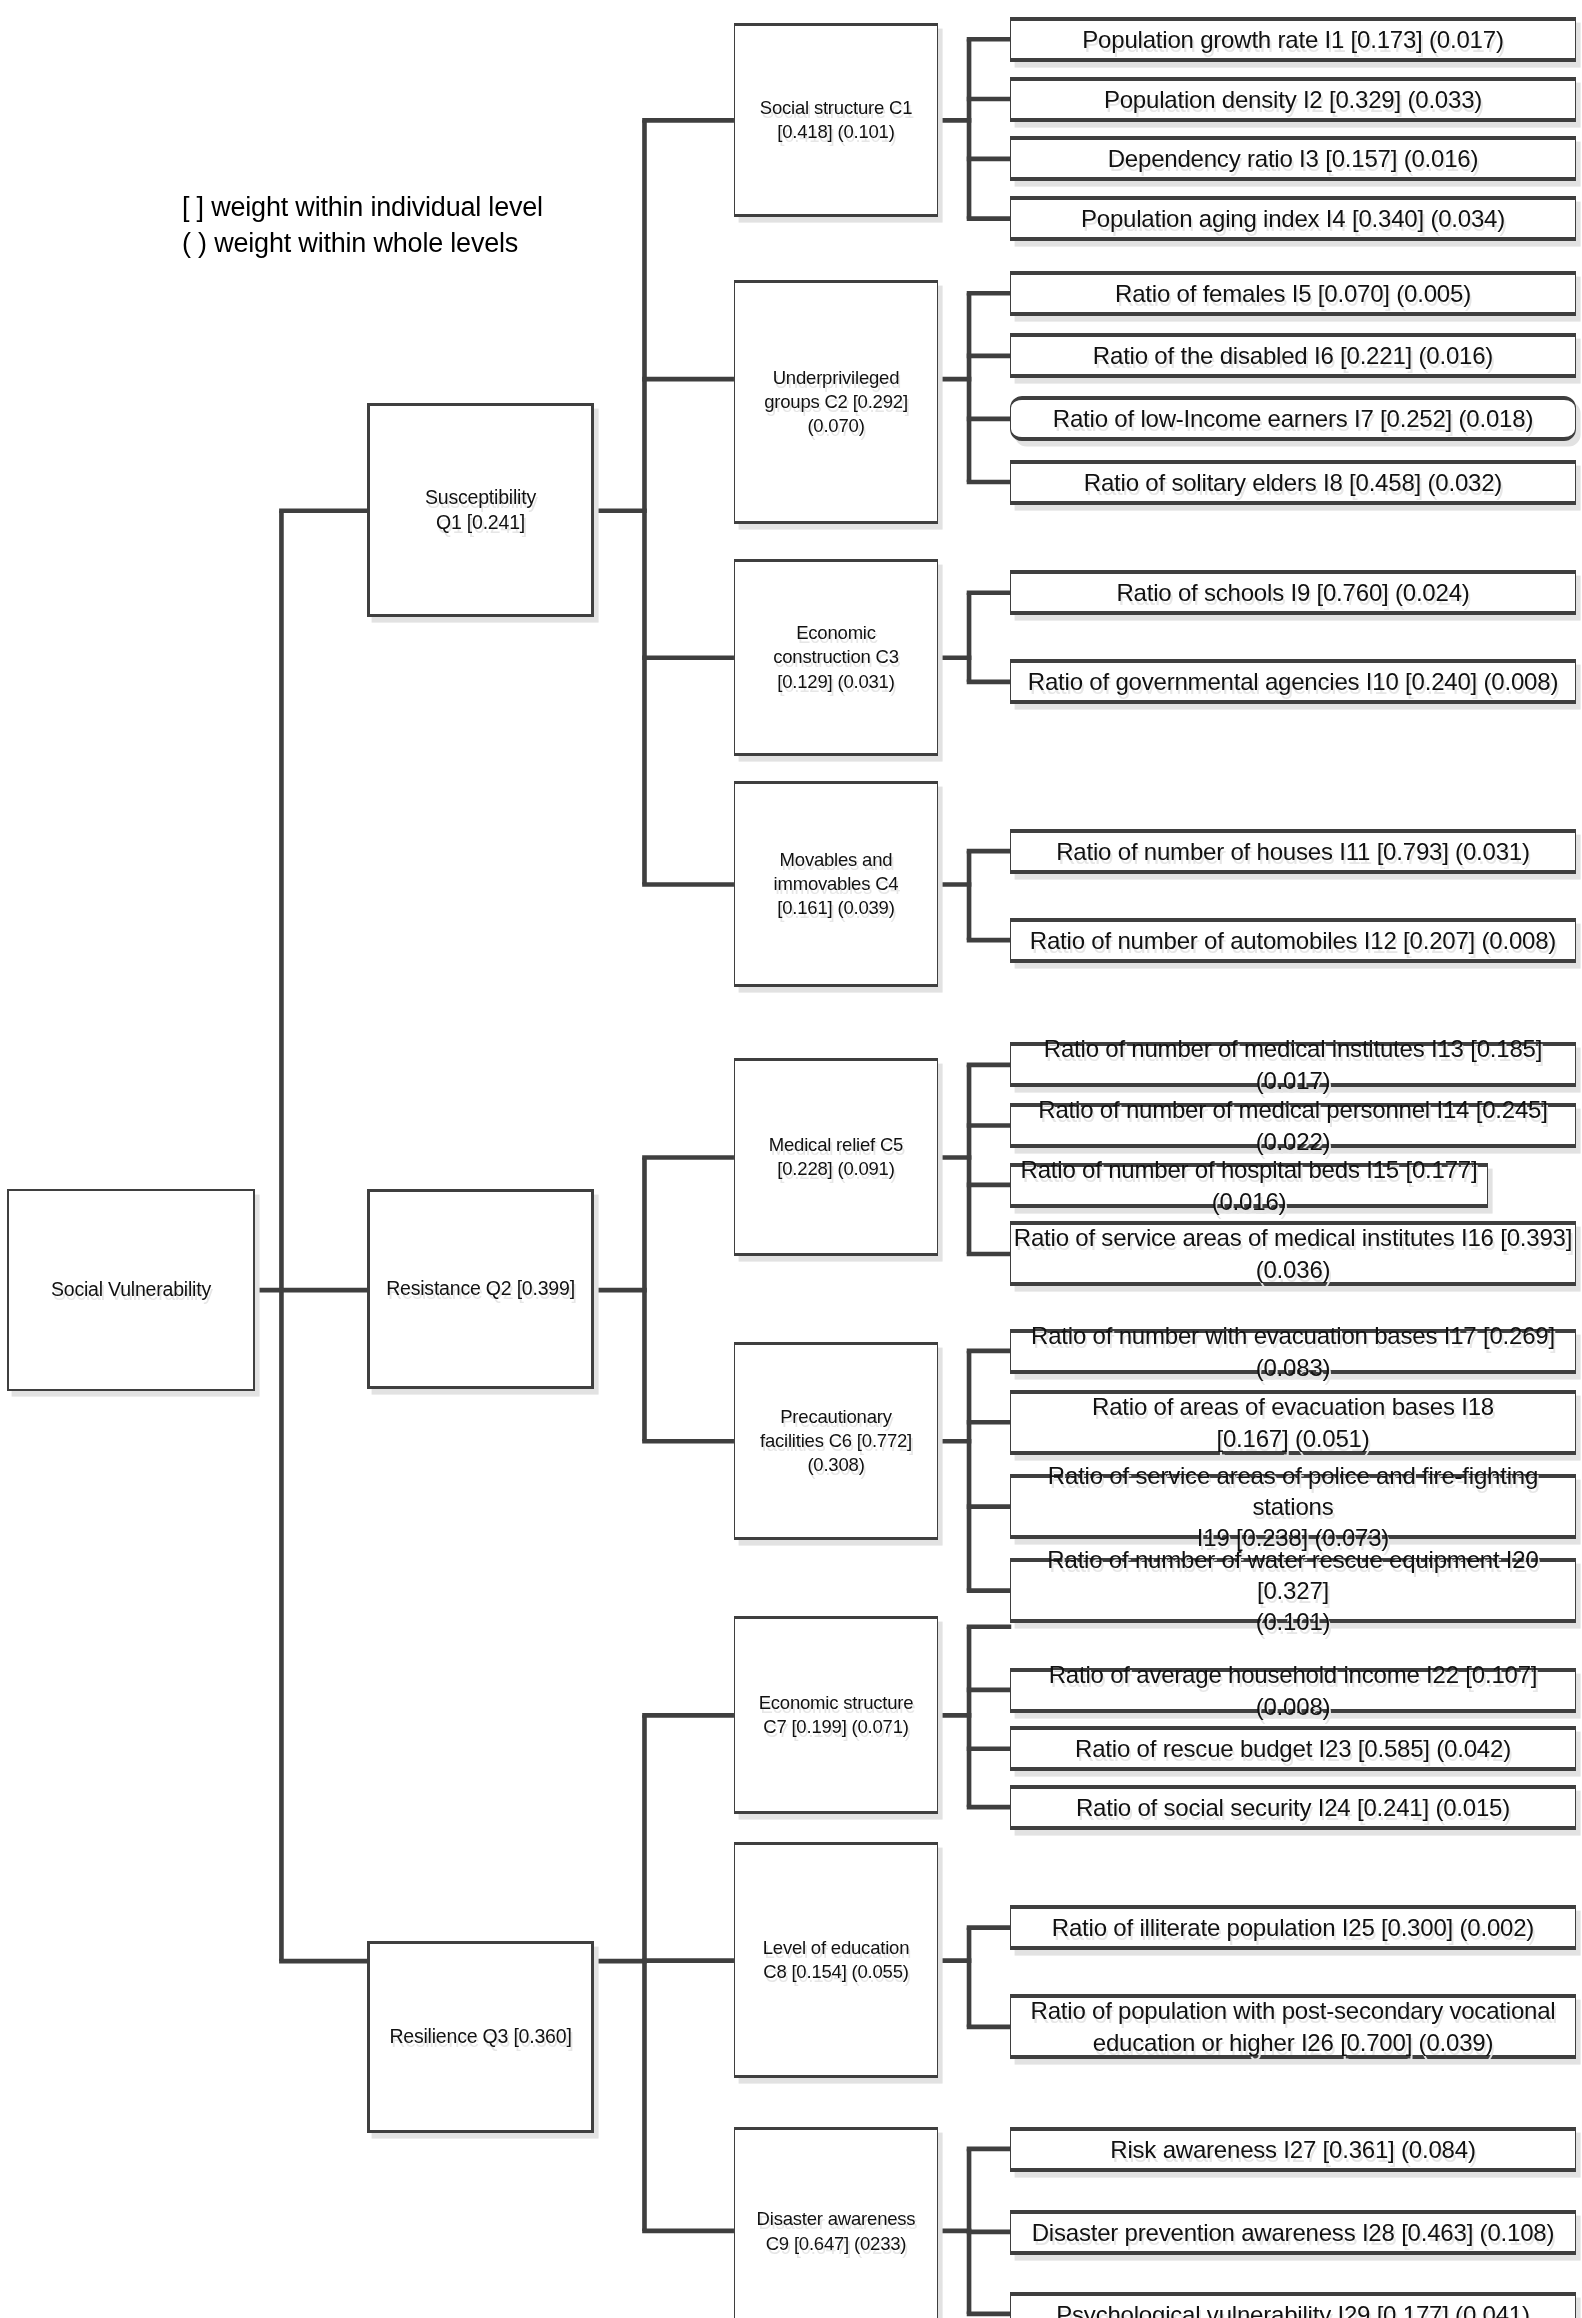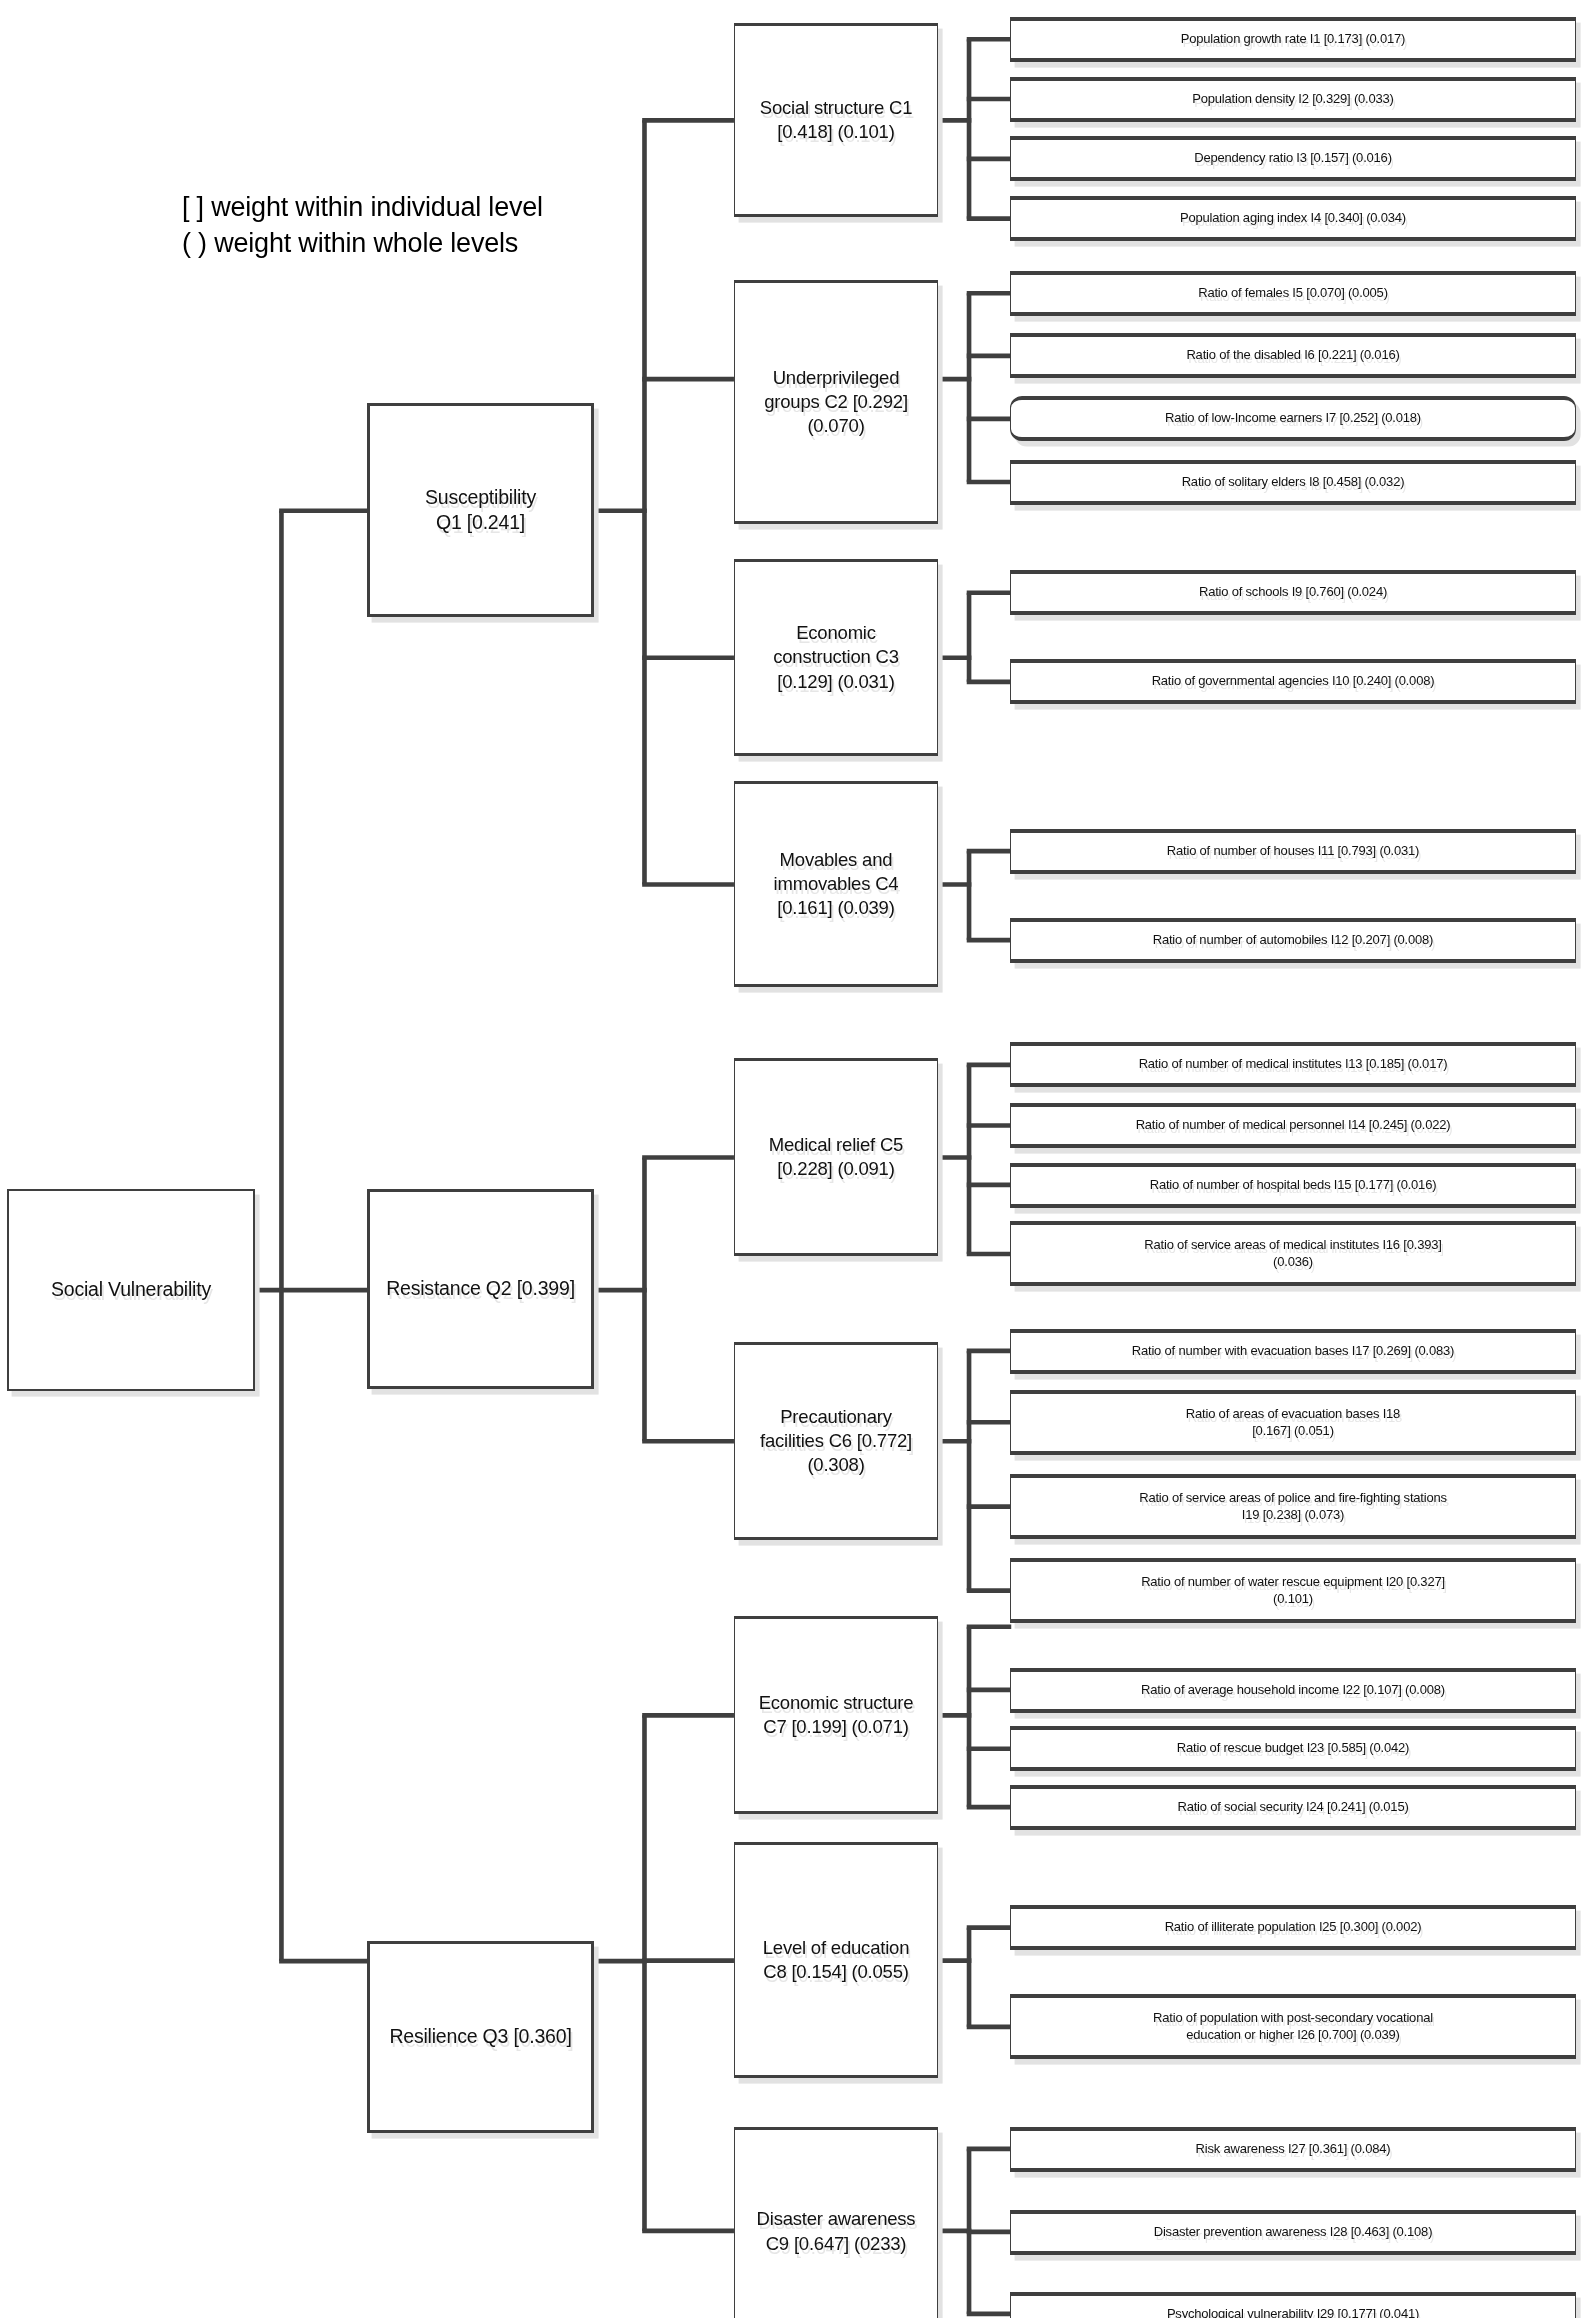--- a/index.html
+++ b/index.html
@@ -13,21 +13,21 @@
     background:#ffffff;
     border:1.9px solid #3f3f3f;
     display:flex;align-items:center;justify-content:center;
     text-align:center;
     white-space:pre-line;
     letter-spacing:-0.2px;
     box-shadow:4.6px 5.6px 0 #e2e2e2;
     text-shadow:1.9px 3.7px 0 #e6e6e6;
     line-height:1.3;
   }
-  .ibox{font-size:13px;border-top-width:4.2px;border-bottom-width:4.2px;}
+  .ibox{font-size:24px;border-top-width:4.2px;border-bottom-width:4.2px;}
   .cbox{font-size:18.5px;border-top-width:3.7px;border-bottom-width:3.7px;}
   .qbox{font-size:19.5px;border-width:3.7px;}
   .rootbox{font-size:19.5px;border-width:2.8px;}
   #legend{
     position:absolute;left:182px;top:189px;
     font-size:27px;line-height:1.35;letter-spacing:-0.2px;
     text-align:left;color:#000;
   }
 </style>
 </head>
@@ -159,21 +159,21 @@
   <div class="node ibox" style="left:1010px;top:271px;width:566px;height:45px;">Ratio of females I5 [0.070] (0.005)</div>
   <div class="node ibox" style="left:1010px;top:333px;width:566px;height:45px;">Ratio of the disabled I6  [0.221] (0.016)</div>
   <div class="node ibox" style="left:1010px;top:396px;width:566px;height:45px;border-radius:12px;">Ratio of low-Income earners I7 [0.252] (0.018)</div>
   <div class="node ibox" style="left:1010px;top:460px;width:566px;height:45px;">Ratio of solitary elders I8 [0.458] (0.032)</div>
   <div class="node ibox" style="left:1010px;top:570px;width:566px;height:45px;">Ratio of schools I9  [0.760] (0.024)</div>
   <div class="node ibox" style="left:1010px;top:659px;width:566px;height:45px;">Ratio of governmental agencies I10  [0.240] (0.008)</div>
   <div class="node ibox" style="left:1010px;top:829px;width:566px;height:45px;">Ratio of number of houses I11 [0.793] (0.031)</div>
   <div class="node ibox" style="left:1010px;top:918px;width:566px;height:45px;">Ratio of number of automobiles I12 [0.207] (0.008)</div>
   <div class="node ibox" style="left:1010px;top:1042px;width:566px;height:45px;">Ratio of number of medical institutes I13 [0.185] (0.017)</div>
   <div class="node ibox" style="left:1010px;top:1103px;width:566px;height:45px;">Ratio of number of medical personnel I14 [0.245] (0.022)</div>
-  <div class="node ibox" style="left:1010px;top:1163px;width:566px;height:45px;">Ratio of number of hospital beds I15 [0.177] (0.016)</div>
+  <div class="node ibox" style="left:1010px;top:1163px;width:478px;height:45px;">Ratio of number of hospital beds I15 [0.177] (0.016)</div>
   <div class="node ibox" style="left:1010px;top:1221px;width:566px;height:65px;">Ratio of service areas of medical institutes I16 [0.393]
 (0.036)</div>
   <div class="node ibox" style="left:1010px;top:1329px;width:566px;height:45px;">Ratio of number with evacuation bases I17 [0.269] (0.083)</div>
   <div class="node ibox" style="left:1010px;top:1390px;width:566px;height:65px;">Ratio of areas of evacuation bases I18
 [0.167] (0.051)</div>
   <div class="node ibox" style="left:1010px;top:1474px;width:566px;height:65px;">Ratio of service areas of police and fire-fighting stations
 I19 [0.238] (0.073)</div>
   <div class="node ibox" style="left:1010px;top:1558px;width:566px;height:65px;">Ratio of number of water rescue equipment I20 [0.327]
 (0.101)</div>
   <div class="node ibox" style="left:1010px;top:1668px;width:566px;height:45px;">Ratio of average household income I22 [0.107] (0.008)</div>

